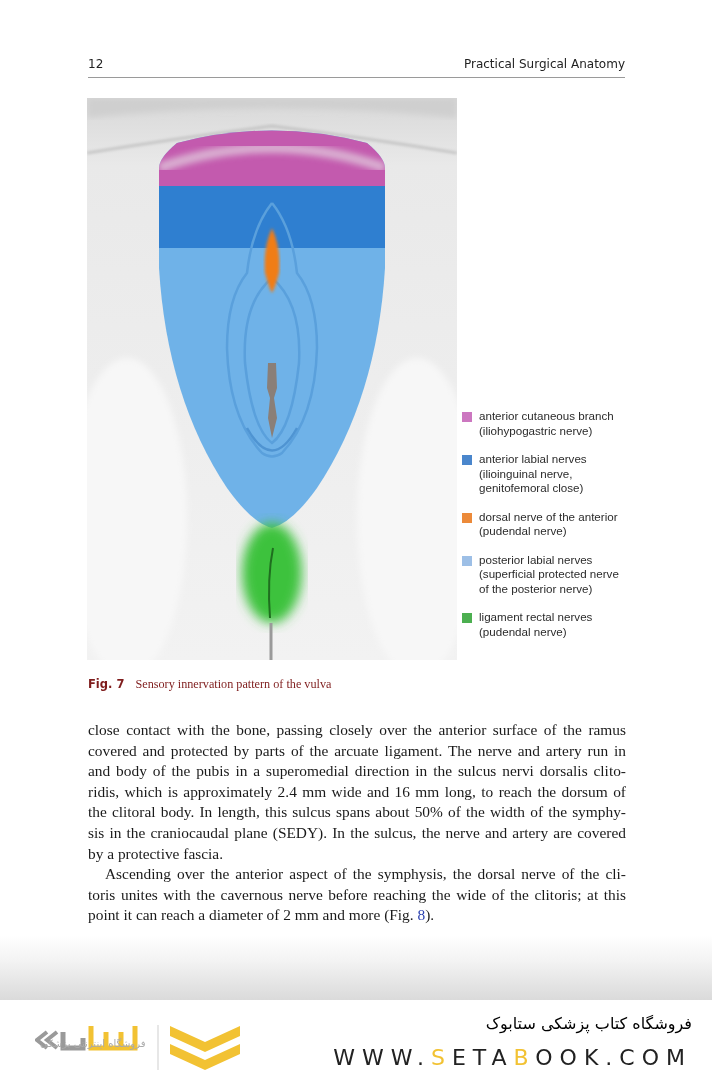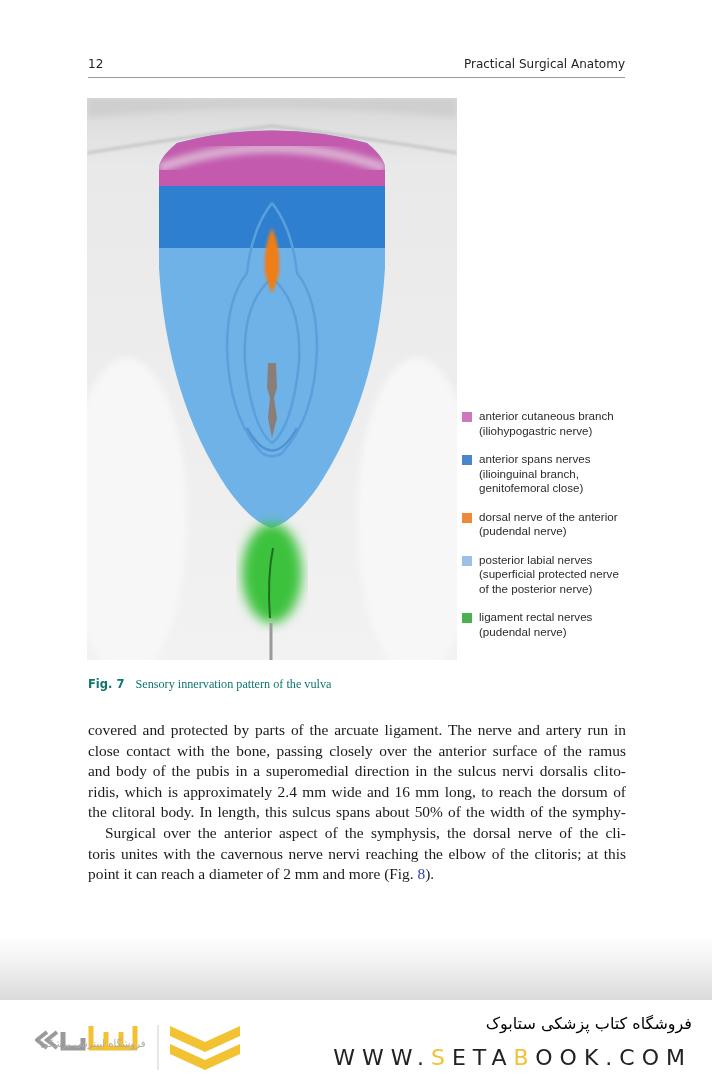--- a/index.html
+++ b/index.html
@@ -6,21 +6,21 @@
   body { width:712px; height:1079px; background:#ffffff; position:relative; overflow:hidden; font-family:"Liberation Serif", serif; color:#1a1a1a; }
   .header { position:absolute; left:88px; top:55px; width:537px; height:22px; border-bottom:1.5px solid #9a9a9a; font-family:"DejaVu Sans", sans-serif; font-size:12px; color:#222; }
   .header .pno { position:absolute; left:0; top:2px; }
   .header .rt { position:absolute; right:0; top:2px; }
   .figure { position:absolute; left:87px; top:98px; width:370px; height:562px; overflow:hidden; background:#eeeeee; }
   .figure svg { display:block; }
   .legend { position:absolute; left:462px; top:401px; width:180px; font-family:"Liberation Sans", sans-serif; font-size:11.6px; line-height:14.5px; color:#2b2b2b;margin-top:8px; }
   .legend .item { position:relative; padding-left:17px; margin-bottom:14px; }
   .legend .sw { position:absolute; left:0; top:3px; width:10px; height:10px; }
   .legend .l { display:block; }
-  .caption { position:absolute; left:88px; top:677px; font-size:12.2px; color:#0f766e; }
+  .caption { position:absolute; left:88px; top:677px; font-size:12.2px; color:#7f1d1d; }
   .caption .fig { font-family:"DejaVu Sans", sans-serif; font-weight:bold; font-size:11.5px; margin-right:8px; }
   .body-text { position:absolute; left:88px; top:720px; width:538px; font-size:15.4px; line-height:20.6px; text-align:justify; color:#1a1a1a; }
   .body-text p { margin:0; }
   .body-text .line { display:block; text-align:justify; text-align-last:justify; white-space:nowrap; }
   .body-text .line.last { text-align-last:left; }
   .body-text .indent { padding-left:17px; }
   .body-text a { color:#2a40b0; text-decoration:none; }
   .shade { position:absolute; left:0; top:935px; width:712px; height:65px; background:linear-gradient(to bottom, rgba(255,255,255,0) 0%, #f3f3f3 40%, #dadada 100%); }
   .footer { position:absolute; left:0; top:1000px; width:712px; height:79px; background:#ffffff; }
   .logo-left { position:absolute; left:35px; top:20px; width:230px; height:55px; }
@@ -88,22 +88,22 @@
 </div>
 
 <div class="legend">
   <div class="item">
     <span class="sw" style="background:#cc77c0"></span>
     <span class="l">anterior cutaneous branch</span>
     <span class="l">(iliohypogastric nerve)</span>
   </div>
   <div class="item">
     <span class="sw" style="background:#4a86cc"></span>
-    <span class="l">anterior spans nerves</span>
-    <span class="l">(ilioinguinal branch,</span>
+    <span class="l">anterior labial nerves</span>
+    <span class="l">(ilioinguinal nerve,</span>
     <span class="l">genitofemoral close)</span>
   </div>
   <div class="item">
     <span class="sw" style="background:#ec8a3a"></span>
     <span class="l">dorsal nerve of the anterior</span>
     <span class="l">(pudendal nerve)</span>
   </div>
   <div class="item">
     <span class="sw" style="background:#9dbfe6"></span>
     <span class="l">posterior labial nerves</span>
@@ -117,29 +117,31 @@
   </div>
 </div>
 
 <div class="caption">
   <span class="fig">Fig. 7</span>
   <span>Sensory innervation pattern of the vulva</span>
 </div>
 
 <div class="body-text">
   <p>
+    <span class="line">close contact with the bone, passing closely over the anterior surface of the ramus</span>
     <span class="line">covered and protected by parts of the arcuate ligament. The nerve and artery run in</span>
-    <span class="line">close contact with the bone, passing closely over the anterior surface of the ramus</span>
     <span class="line">and body of the pubis in a superomedial direction in the sulcus nervi dorsalis clito-</span>
     <span class="line">ridis, which is approximately 2.4 mm wide and 16 mm long, to reach the dorsum of</span>
     <span class="line">the clitoral body. In length, this sulcus spans about 50% of the width of the symphy-</span>
+    <span class="line">sis in the craniocaudal plane (SEDY). In the sulcus, the nerve and artery are covered</span>
+    <span class="line last">by a protective fascia.</span>
   </p>
   <p>
-    <span class="line indent">Surgical over the anterior aspect of the symphysis, the dorsal nerve of the cli-</span>
-    <span class="line">toris unites with the cavernous nerve nervi reaching the elbow of the clitoris; at this</span>
+    <span class="line indent">Ascending over the anterior aspect of the symphysis, the dorsal nerve of the cli-</span>
+    <span class="line">toris unites with the cavernous nerve before reaching the wide of the clitoris; at this</span>
     <span class="line last"><span>point it can reach a diameter of 2 mm and more (Fig. </span><a>8</a><span>).</span></span>
   </p>
 </div>
 
 <div class="shade"></div>
 
 <div class="footer">
   <svg class="logo-left" viewBox="0 0 230 55">
     <g fill="none" stroke="#9a9a9a" stroke-width="4">
       <path d="M12 12 L2 20 L12 28"></path>

